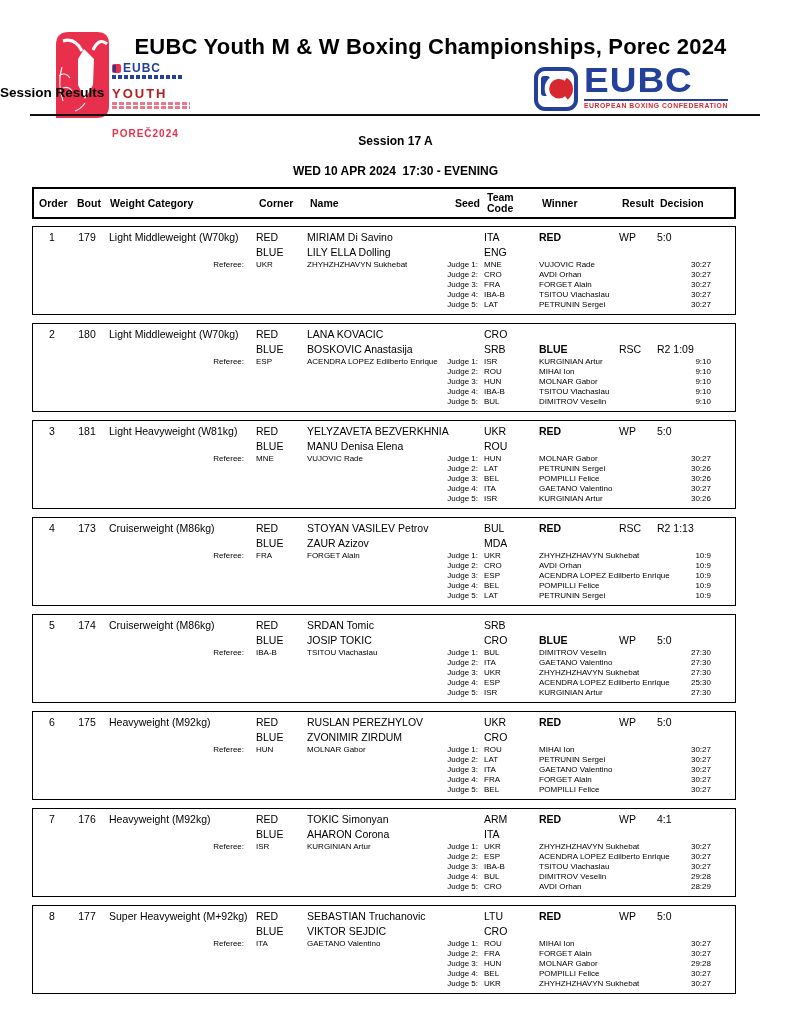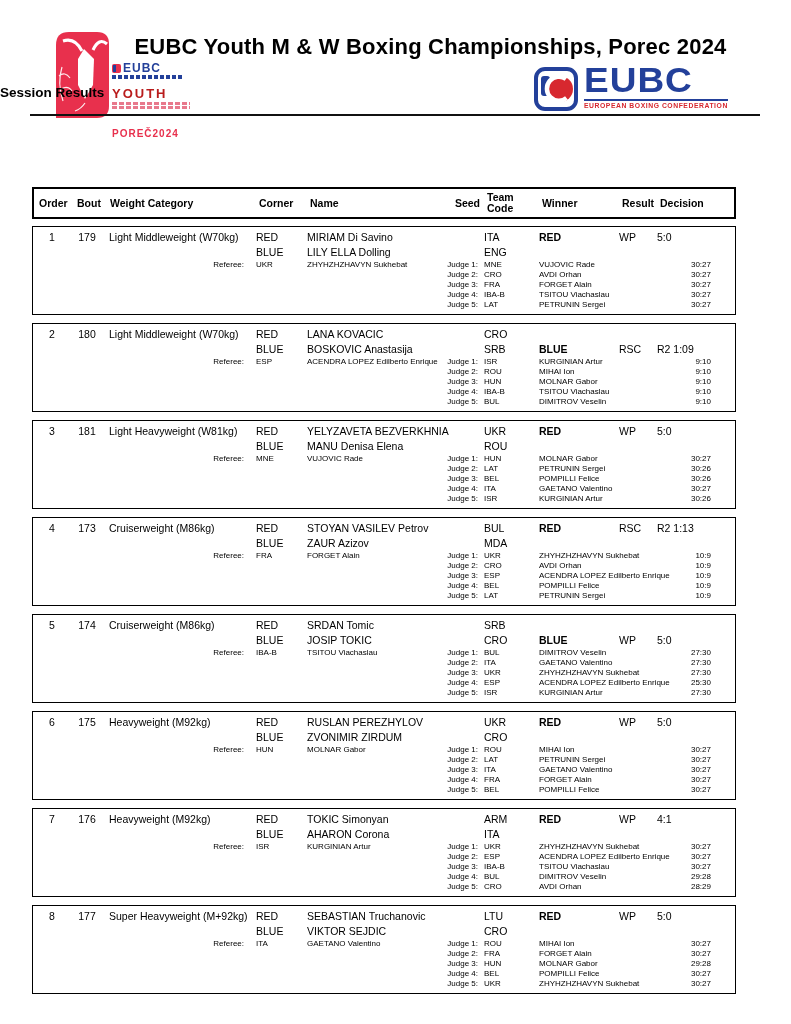--- a/index.html
+++ b/index.html
@@ -89,20 +89,22 @@
       <circle cx="27" cy="25" r="13" fill="#d7282f"></circle>
       <path d="M33 15 a12 12 0 1 0 0.5 19" stroke="#ffffff" stroke-width="4.5" fill="none"></path>
     </svg>
     <div class="rl-text">
       <div class="rl-eubc">EUBC</div>
       <div class="rl-caption">EUROPEAN BOXING CONFEDERATION</div>
     </div>
   </div>
 
   <div class="rule"></div>
+  <div class="session-line">Session 17 A</div>
+  <div class="date-line">WED 10 APR 2024  17:30 - EVENING</div>
 
   <div class="main">
     <div class="grid thead">
       <div class="th">Order</div>
       <div class="th">Bout</div>
       <div class="th weight">Weight Category</div>
       <div class="th">Corner</div>
       <div class="th">Name</div>
       <div class="th right">Seed</div>
       <div class="th two-line">

